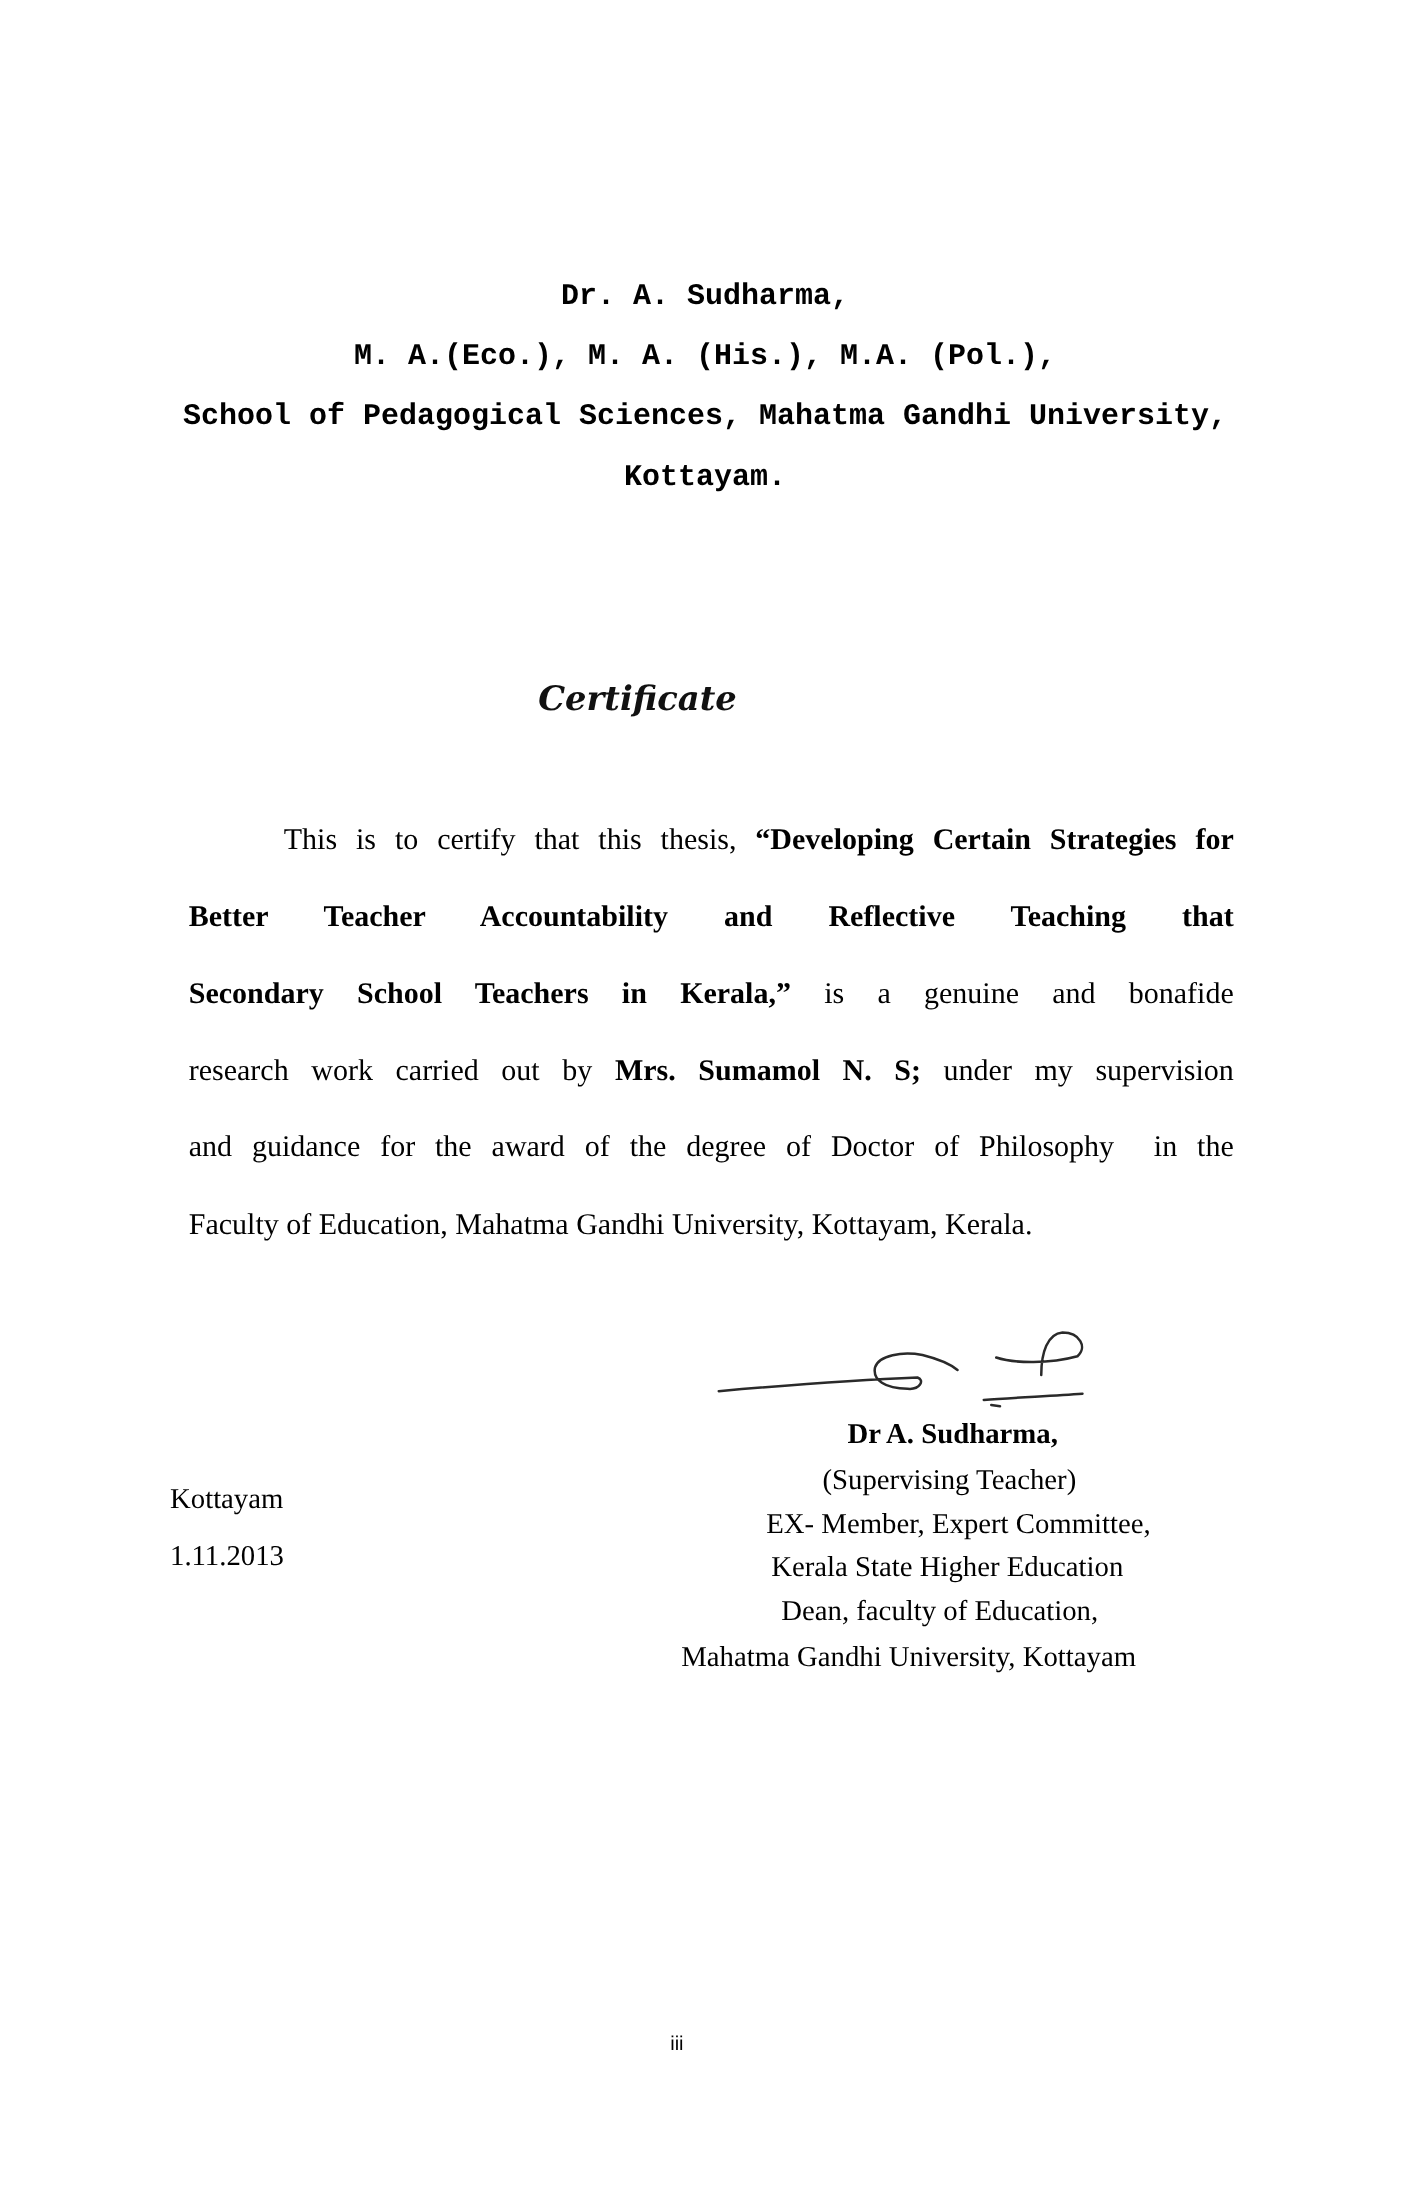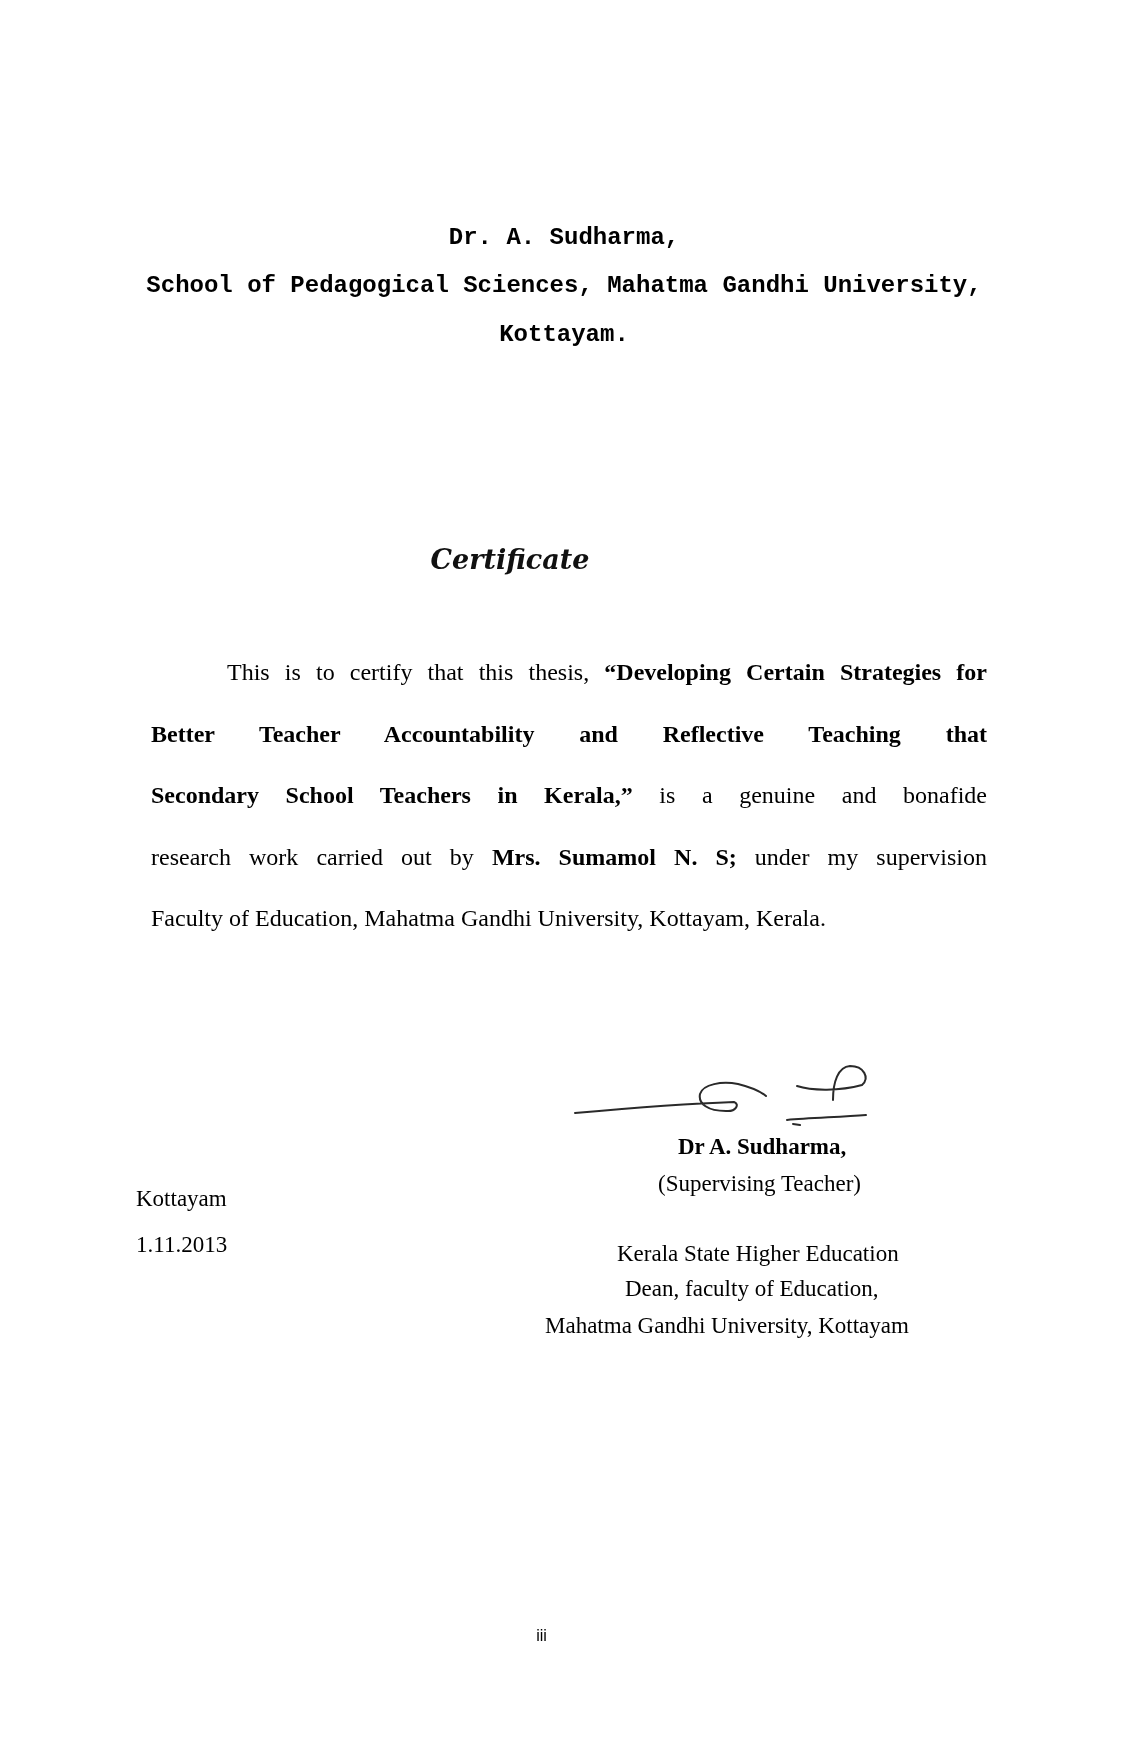--- a/index.html
+++ b/index.html
@@ -26,48 +26,51 @@
   .page-num { position: absolute; left: 0; width: 1083px; top: 1626px; text-align: center;
          font-family: Liberation Sans, sans-serif; font-size: 16px; line-height: 20px; }
 </style>
 </head>
 <body>
 
 <div class="page">
 
   <div class="hdr" style="top:214px;">
     <span class="hdr-line">Dr. A. Sudharma,</span>
+    <span class="hdr-line">M. A.(Eco.), M. A. (His.), M.A. (Pol.),</span>
     <span class="hdr-line">School of Pedagogical Sciences, Mahatma Gandhi University,</span>
     <span class="hdr-line" style="line-height:50px;">Kottayam.</span>
   </div>
 
   <div class="cert-title">Certificate</div>
 
   <div class="body-text">
     <span class="body-line justify indent"><span>This is to certify that this thesis, </span><b>“Developing Certain Strategies for</b></span>
     <span class="body-line justify"><b>Better Teacher Accountability and Reflective Teaching that</b></span>
     <span class="body-line justify"><b>Secondary School Teachers in Kerala,”</b><span> is a genuine and bonafide</span></span>
     <span class="body-line justify"><span>research work carried out by </span><b>Mrs. Sumamol N. S;</b><span> under my supervision</span></span>
+    <span class="body-line justify" style="white-space:pre;"><span>and guidance for the award of the degree of Doctor of Philosophy  in the</span></span>
     <span class="body-line"><span>Faculty of Education, Mahatma Gandhi University, Kottayam, Kerala.</span></span>
   </div>
 
   <svg class="sig-svg" width="330" height="90" viewBox="560 1050 330 90">
     <g fill="none" stroke="#2a2a2a" stroke-width="2" stroke-linecap="round" stroke-linejoin="round">
       <path d="M575,1113 C620,1109 680,1104 734,1102 C740,1104 736,1112 726,1111 C708,1111 698,1104 700,1094 C703,1084 722,1081 738,1084 C750,1087 760,1091 766,1096"></path>
       <path d="M797,1086 C812,1091 840,1091 862,1085 C870,1078 864,1066 850,1066 C838,1067 833,1082 833,1100"></path>
       <path d="M787,1120 C810,1118 840,1117 866,1115"></path>
       <path d="M793,1124 L800,1125"></path>
     </g>
   </svg>
 
   <div class="place-block">
     <div>Kottayam</div>
     <div>1.11.2013</div>
   </div>
 
   <div class="sig-block" style="left:678px; top:1129px; font-weight:bold;">Dr A. Sudharma,</div>
   <div class="sig-block" style="left:658px; top:1166px;">(Supervising Teacher)</div>
+  <div class="sig-block" style="left:613px; top:1201px;">EX- Member, Expert Committee,</div>
   <div class="sig-block" style="left:617px; top:1236px;">Kerala State Higher Education</div>
   <div class="sig-block" style="left:625px; top:1271px;">Dean, faculty of Education,</div>
   <div class="sig-block" style="left:545px; top:1308px;">Mahatma Gandhi University, Kottayam</div>
 
   <div class="page-num">iii</div>
 </div>
 
 </body></html>

